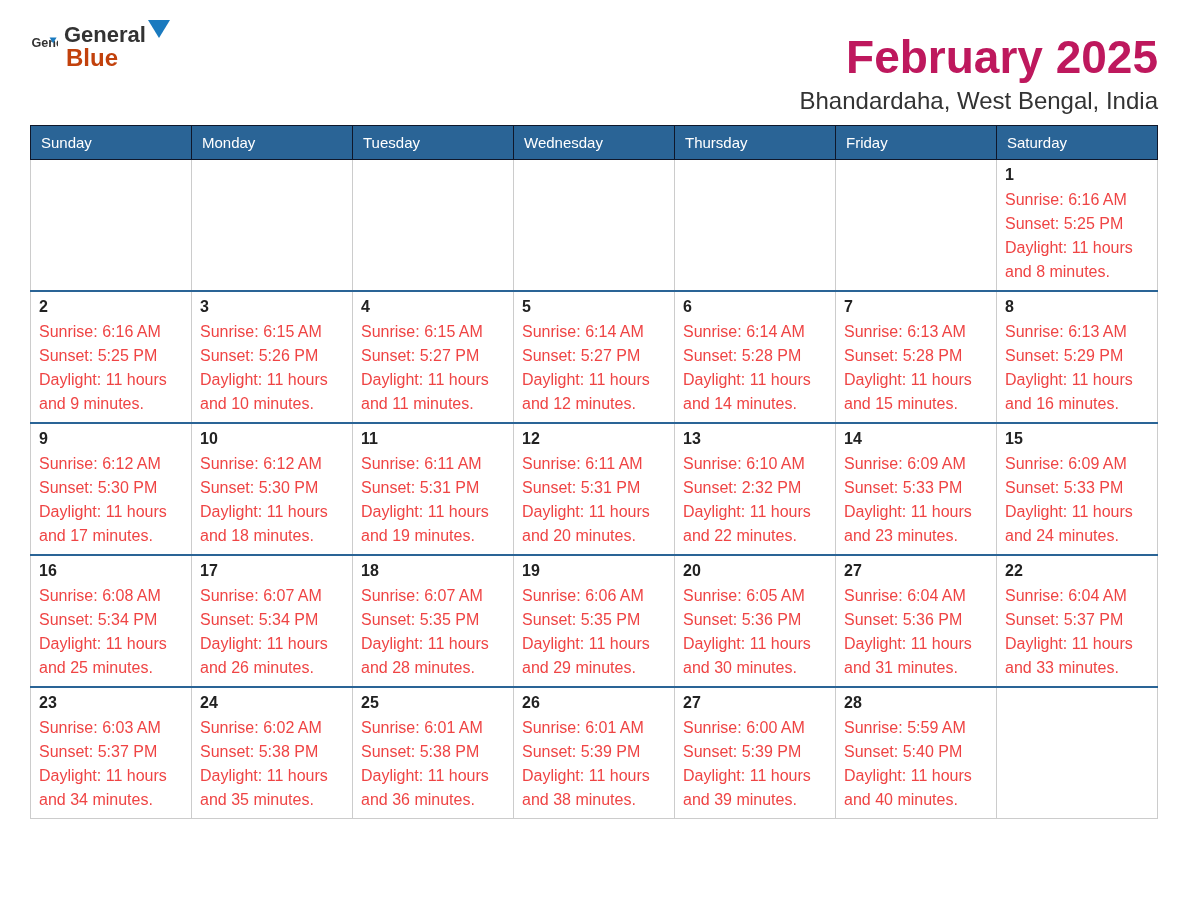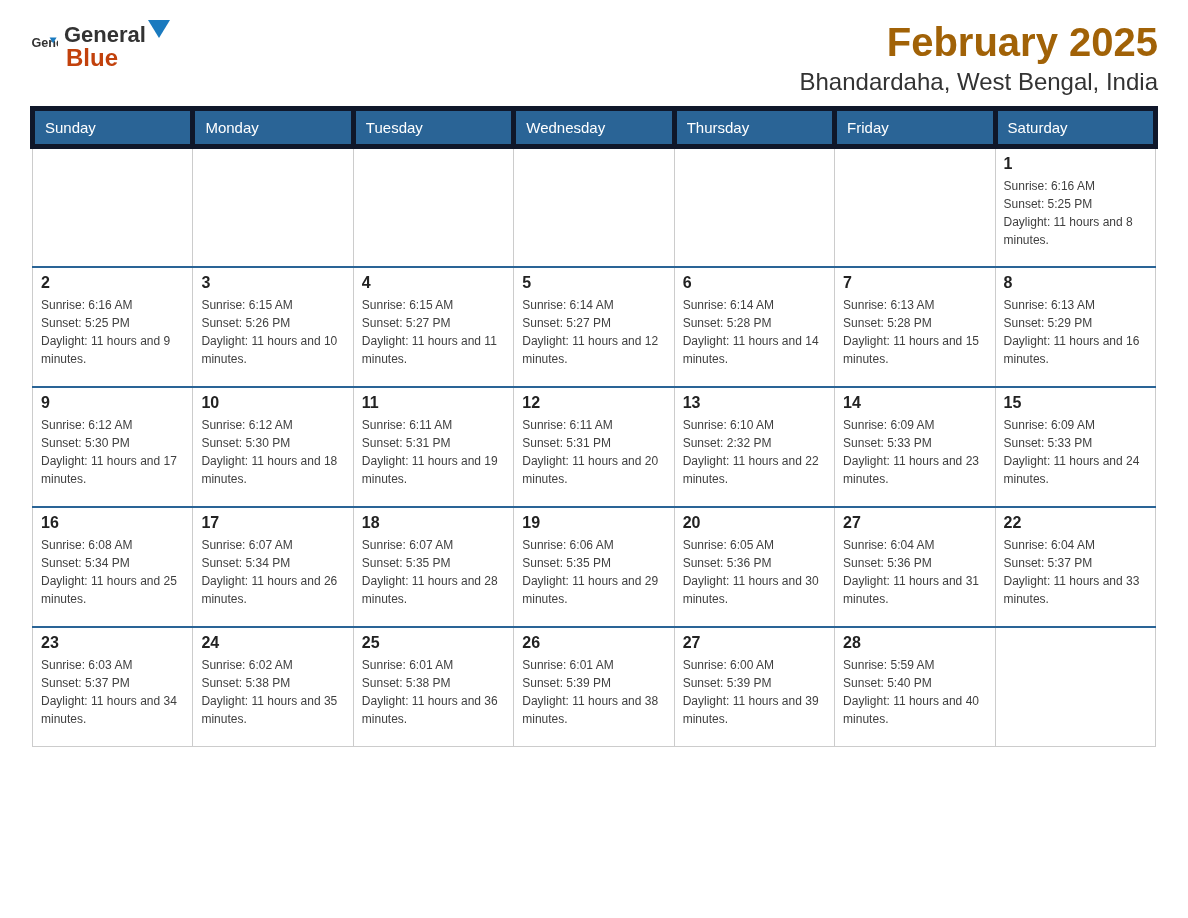--- a/index.html
+++ b/index.html
@@ -33,64 +33,65 @@
       text-align: center;
     }
     .logo-icon {
       width: 28px;
       height: 28px;
     }
     .title-area {
       text-align: right;
     }
     .month-title {
-      font-size: 40px;
-      font-weight: bold;
-      color: #a16207;
+      font-size: 46px;
+      font-weight: bold;
+      color: #be185d;
       line-height: 1.1;
+      margin-top: 12px;
     }
     .location-subtitle {
       font-size: 24px;
       color: #333;
       margin-top: 4px;
     }
     .calendar-table {
       width: 100%;
       border-collapse: collapse;
       margin-top: 8px;
     }
     .calendar-table th {
       background-color: #2a6496;
       color: #fff;
       font-size: 15px;
       font-weight: normal;
       padding: 8px 10px;
       text-align: left;
-      border: 5px solid #0f172a;
+      border: 1px solid #0f172a;
     }
     .calendar-table td {
       border: 1px solid #ccc;
       vertical-align: top;
       padding: 6px 8px;
       width: 14.28%;
       font-size: 12.5px;
       color: #333;
       min-height: 100px;
       height: 120px;
     }
     .day-number {
       font-size: 16px;
       font-weight: bold;
       color: #222;
       display: block;
       margin-bottom: 4px;
     }
     .day-info {
-      font-size: 12px;
-      color: #404040;
+      font-size: 16px;
+      color: #ef4444;
       line-height: 1.5;
     }
     .empty-cell {
       background: #fff;
     }
     .row-divider td {
       border-top: 2px solid #2a6496;
     }
   </style>
 </head>

